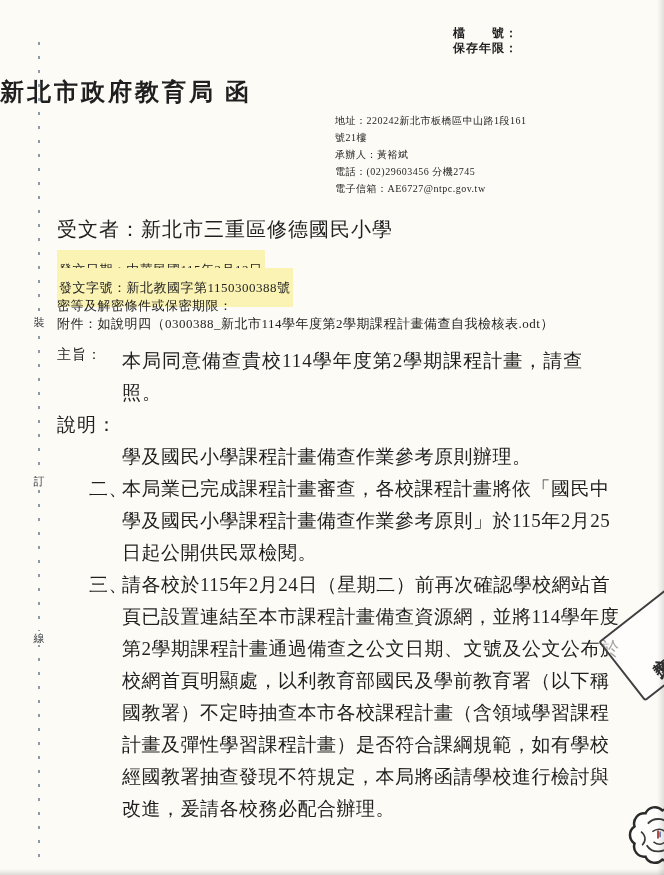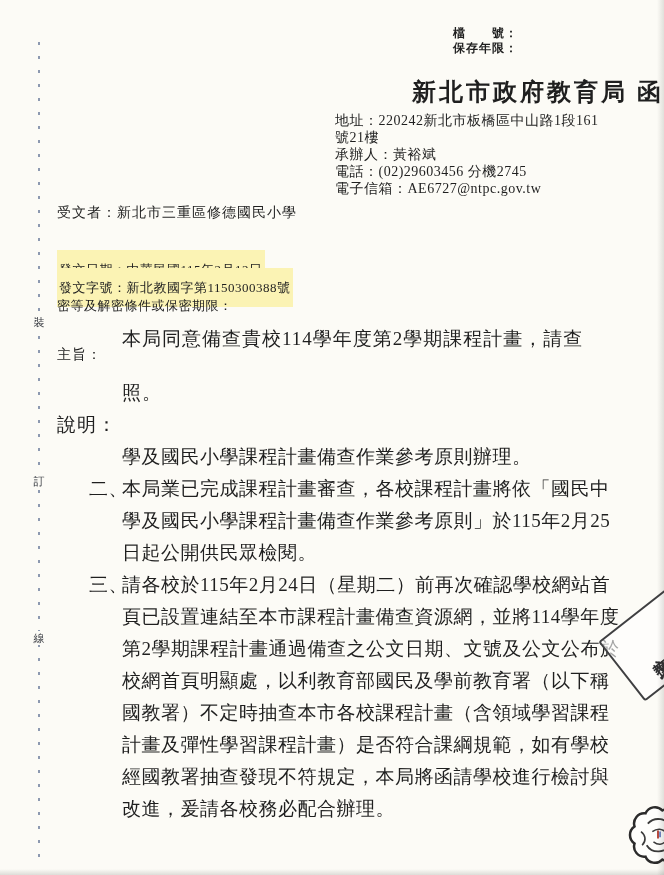--- a/index.html
+++ b/index.html
@@ -34,42 +34,42 @@
 
   
   .file-block{
     position:absolute;left:453px;top:26px;
     font-size:12px;font-weight:bold;line-height:15px;letter-spacing:1px;text-align:center;
   }
 
   
   .title{
     position:absolute;left:0;top:76px;width:664px;margin:0;
-    text-align:right;font-size:24px;font-weight:bold;letter-spacing:3px;
+    text-align:left;font-size:24px;font-weight:bold;letter-spacing:3px;
   }
 
   
   .info-block{
     position:absolute;left:335px;top:112px;
-    font-size:14px;line-height:17px;letter-spacing:0.5px;
+    font-size:10px;line-height:17px;letter-spacing:0.5px;
   }
 
   .recipient{
-    position:absolute;left:57px;top:204px;
-    font-size:14px;letter-spacing:1px;
+    position:absolute;left:57px;top:216px;
+    font-size:20px;letter-spacing:1px;
   }
 
   .meta{
     position:absolute;left:57px;top:261px;
     font-size:13px;line-height:18px;letter-spacing:0.5px;
   }
   .hl{background:#fbf3b4;padding:12px 2px;}
 
   .subject-label{position:absolute;left:57px;top:346px;font-size:14px;letter-spacing:1px;}
-  .subject-l1{position:absolute;left:122px;top:326px;font-size:19px;letter-spacing:1px;text-align:right;}
+  .subject-l1{position:absolute;left:122px;top:348px;font-size:19px;letter-spacing:1px;text-align:right;}
   .subject-l2{position:absolute;left:122px;top:380px;font-size:19px;letter-spacing:1px;}
 
   .desc-label{position:absolute;left:57px;top:412px;font-size:19px;letter-spacing:1px;}
 
   .body-lines{
     position:absolute;left:89px;top:441px;width:540px;
     font-size:19px;line-height:32px;letter-spacing:0.5px;
   }
   .bl{white-space:nowrap;}
   .bl .no{display:inline-block;width:33px;}
@@ -116,20 +116,21 @@
     <div>電話：(02)29603456 分機2745</div>
     <div>電子信箱：AE6727@ntpc.gov.tw</div>
   </div>
 
   <div class="recipient">受文者：新北市三重區修德國民小學</div>
 
   <div class="meta">
     <div><span class="hl">發文日期：中華民國115年2月12日</span></div>
     <div><span class="hl">發文字號：新北教國字第1150300388號</span></div>
     <div>密等及解密條件或保密期限：</div>
+    <div>附件：如說明四（0300388_新北市114學年度第2學期課程計畫備查自我檢核表.odt）</div>
   </div>
 
   <div class="subject-label">主旨：</div>
   <div class="subject-l1">本局同意備查貴校114學年度第2學期課程計畫，請查</div>
   <div class="subject-l2">照。</div>
 
   <div class="desc-label">說明：</div>
 
   <div class="body-lines">
     <div class="bl cont">學及國民小學課程計畫備查作業參考原則辦理。</div>

